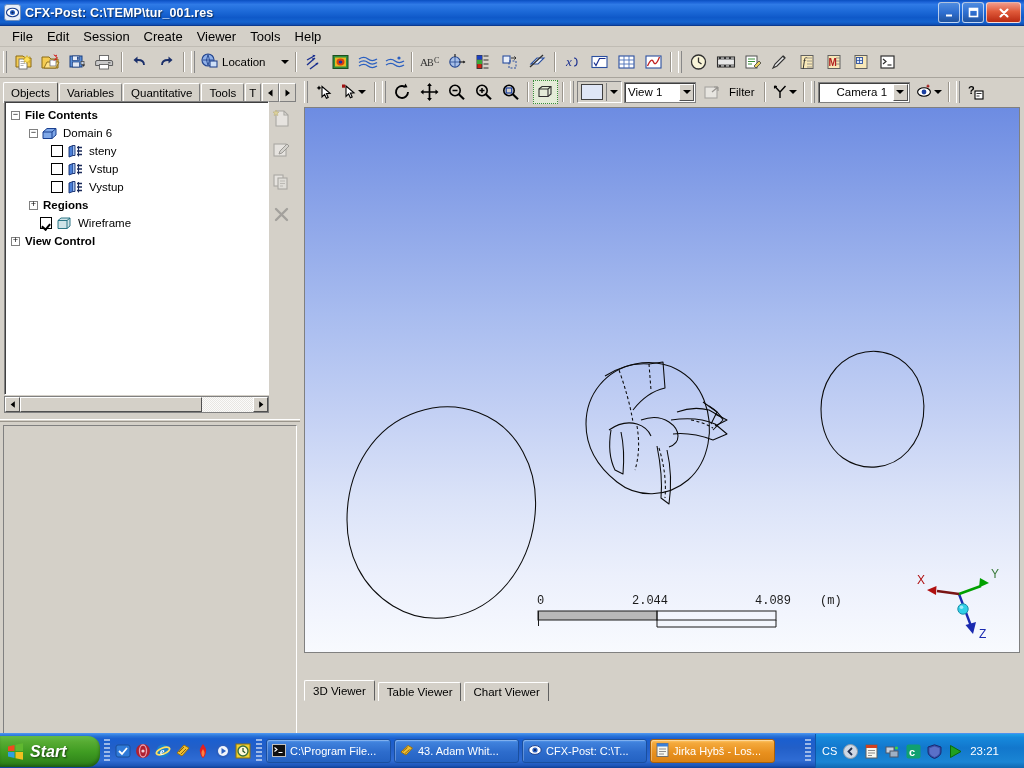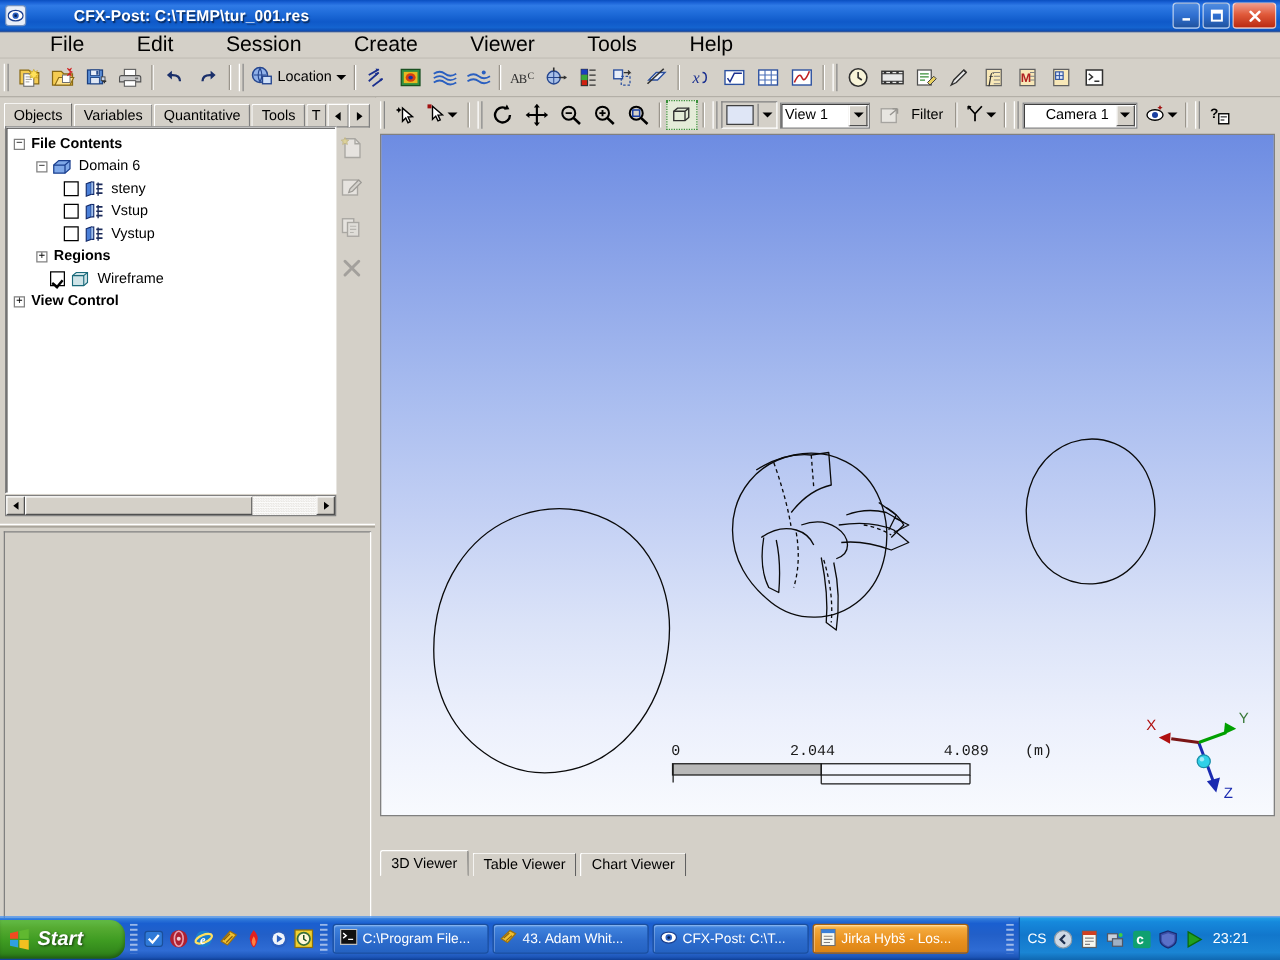--- a/index.html
+++ b/index.html
@@ -14,21 +14,20 @@
   #app { position: relative; width: 1024px; height: 768px; }
 
   
   #titlebar {
     position: absolute; left: 0; top: 0; width: 1024px; height: 26px;
     background: linear-gradient(to bottom,
       #0a4fc0 0%, #1a62d6 8%, #2f7ae6 18%, #1d6ad8 45%,
       #0f59c9 70%, #1463cf 88%, #0d4bb0 100%);
     display: flex; align-items: center;
     border-bottom: 1px solid #0a3a90;
-    gap: 34px;
   }
   #titlebar .tb-icon {
     width: 17px; height: 17px; margin-left: 4px; margin-right: 4px;
     border-radius: 3px; background: #e8eef8;
     display: flex; align-items: center; justify-content: center;
     border: 1px solid #7090c0;
   }
   #titlebar .tb-title {
     color: #ffffff; font-weight: bold; font-size: 12.5px;
     text-shadow: 1px 1px 1px rgba(0,0,0,0.55);
@@ -49,21 +48,21 @@
     width: 35px;
   }
 
   
   #menubar {
     position: absolute; left: 0; top: 26px; width: 1024px; height: 21px;
     background: #d4d0c8; display: flex; align-items: center;
     padding-left: 5px; border-bottom: 1px solid #c0bcb4;
   }
   #menubar .mi {
-    padding: 2px 7px; font-size: 17px; color: #000; cursor: default; margin-left: 28px;
+    padding: 2px 7px; font-size: 13px; color: #000; cursor: default;
   }
 
   
   #toolbar {
     position: absolute; left: 0; top: 47px; width: 1024px; height: 31px;
     background: #d4d0c8; display: flex; align-items: center;
     border-bottom: 1px solid #a8a49c;
   }
   .grip {
     width: 4px; height: 22px; margin: 0 3px;
@@ -74,21 +73,21 @@
     width: 25px; height: 24px; margin: 0 1px;
     display: flex; align-items: center; justify-content: center;
     border: 1px solid transparent; flex: none;
   }
   .tbsep { width: 2px; height: 20px; border-left: 1px solid #9a958c;
            border-right: 1px solid #fff; margin: 0 3px; flex: none; }
   .tbcombo {
     height: 22px; display: flex; align-items: center; padding: 0 2px 0 1px;
     border: 1px solid transparent; flex: none;
   }
-  .tbcombo .lbl { font-size: 11.5px; margin: 0 4px 0 2px; }
+  .tbcombo .lbl { font-size: 11.5px; margin: 0 16px 0 2px; }
   .caret { width: 0; height: 0; border-left: 4px solid transparent;
            border-right: 4px solid transparent; border-top: 4px solid #000; }
 
   
   #leftpanel {
     position: absolute; left: 0; top: 78px; width: 300px; height: 655px;
     background: #d4d0c8;
   }
   #tabstrip {
     position: absolute; left: 3px; top: 3px; width: 294px; height: 21px;

